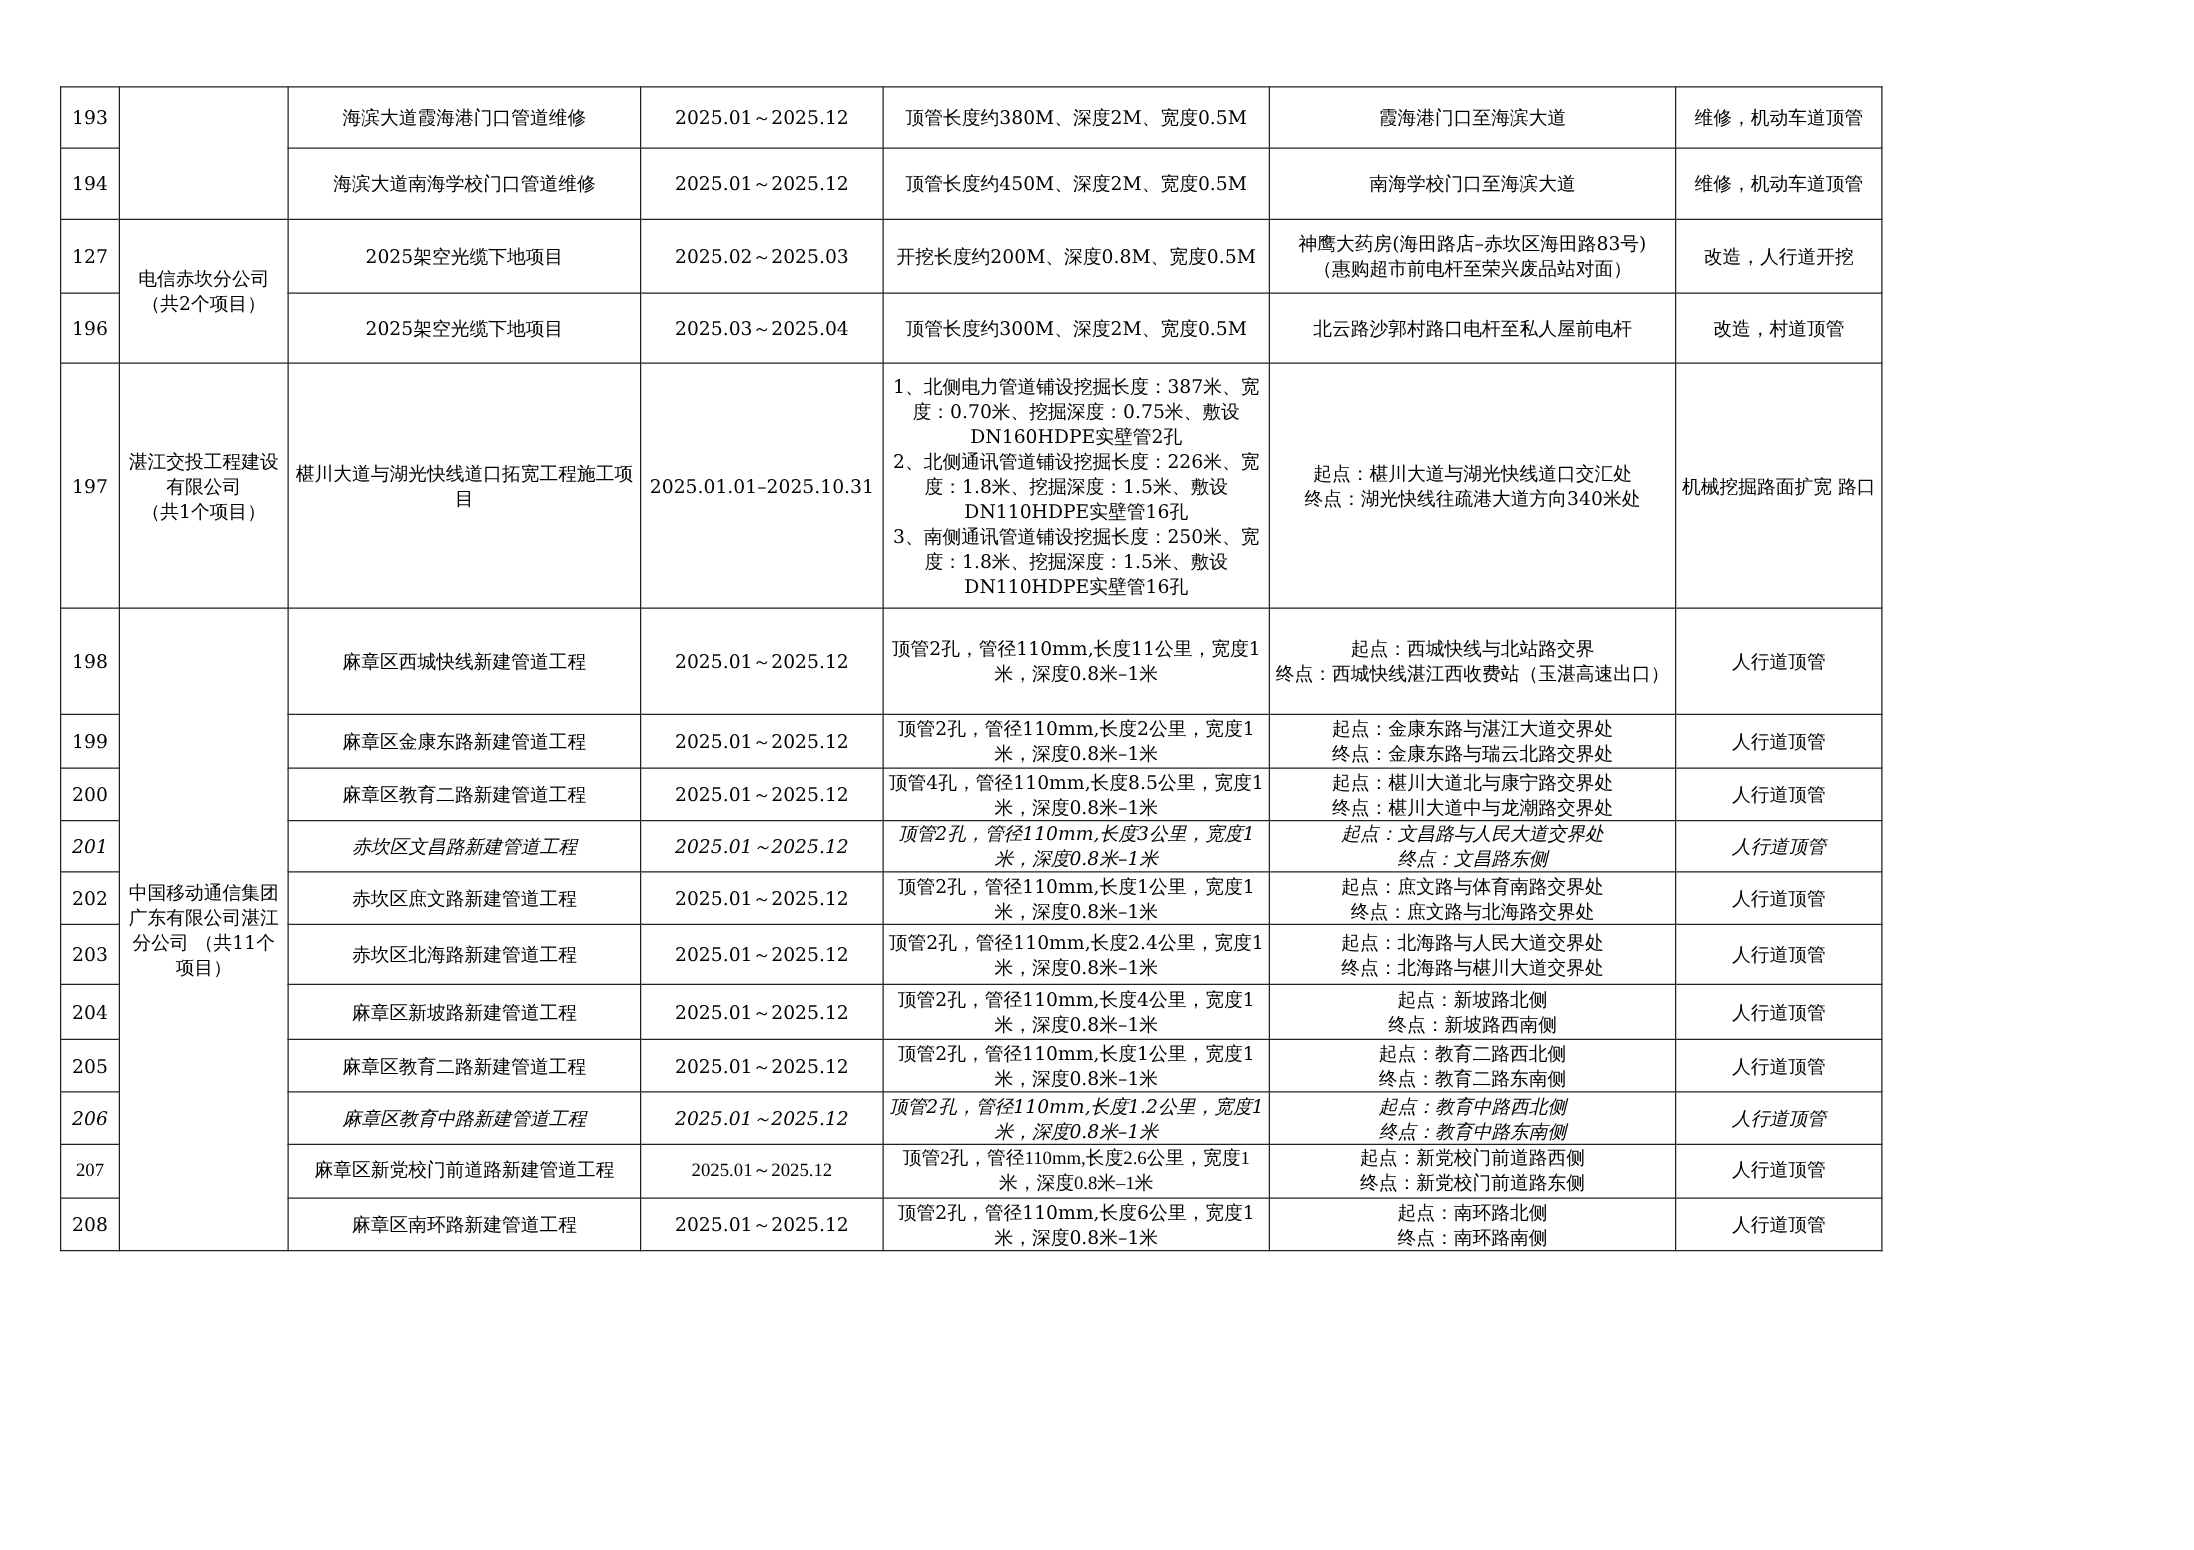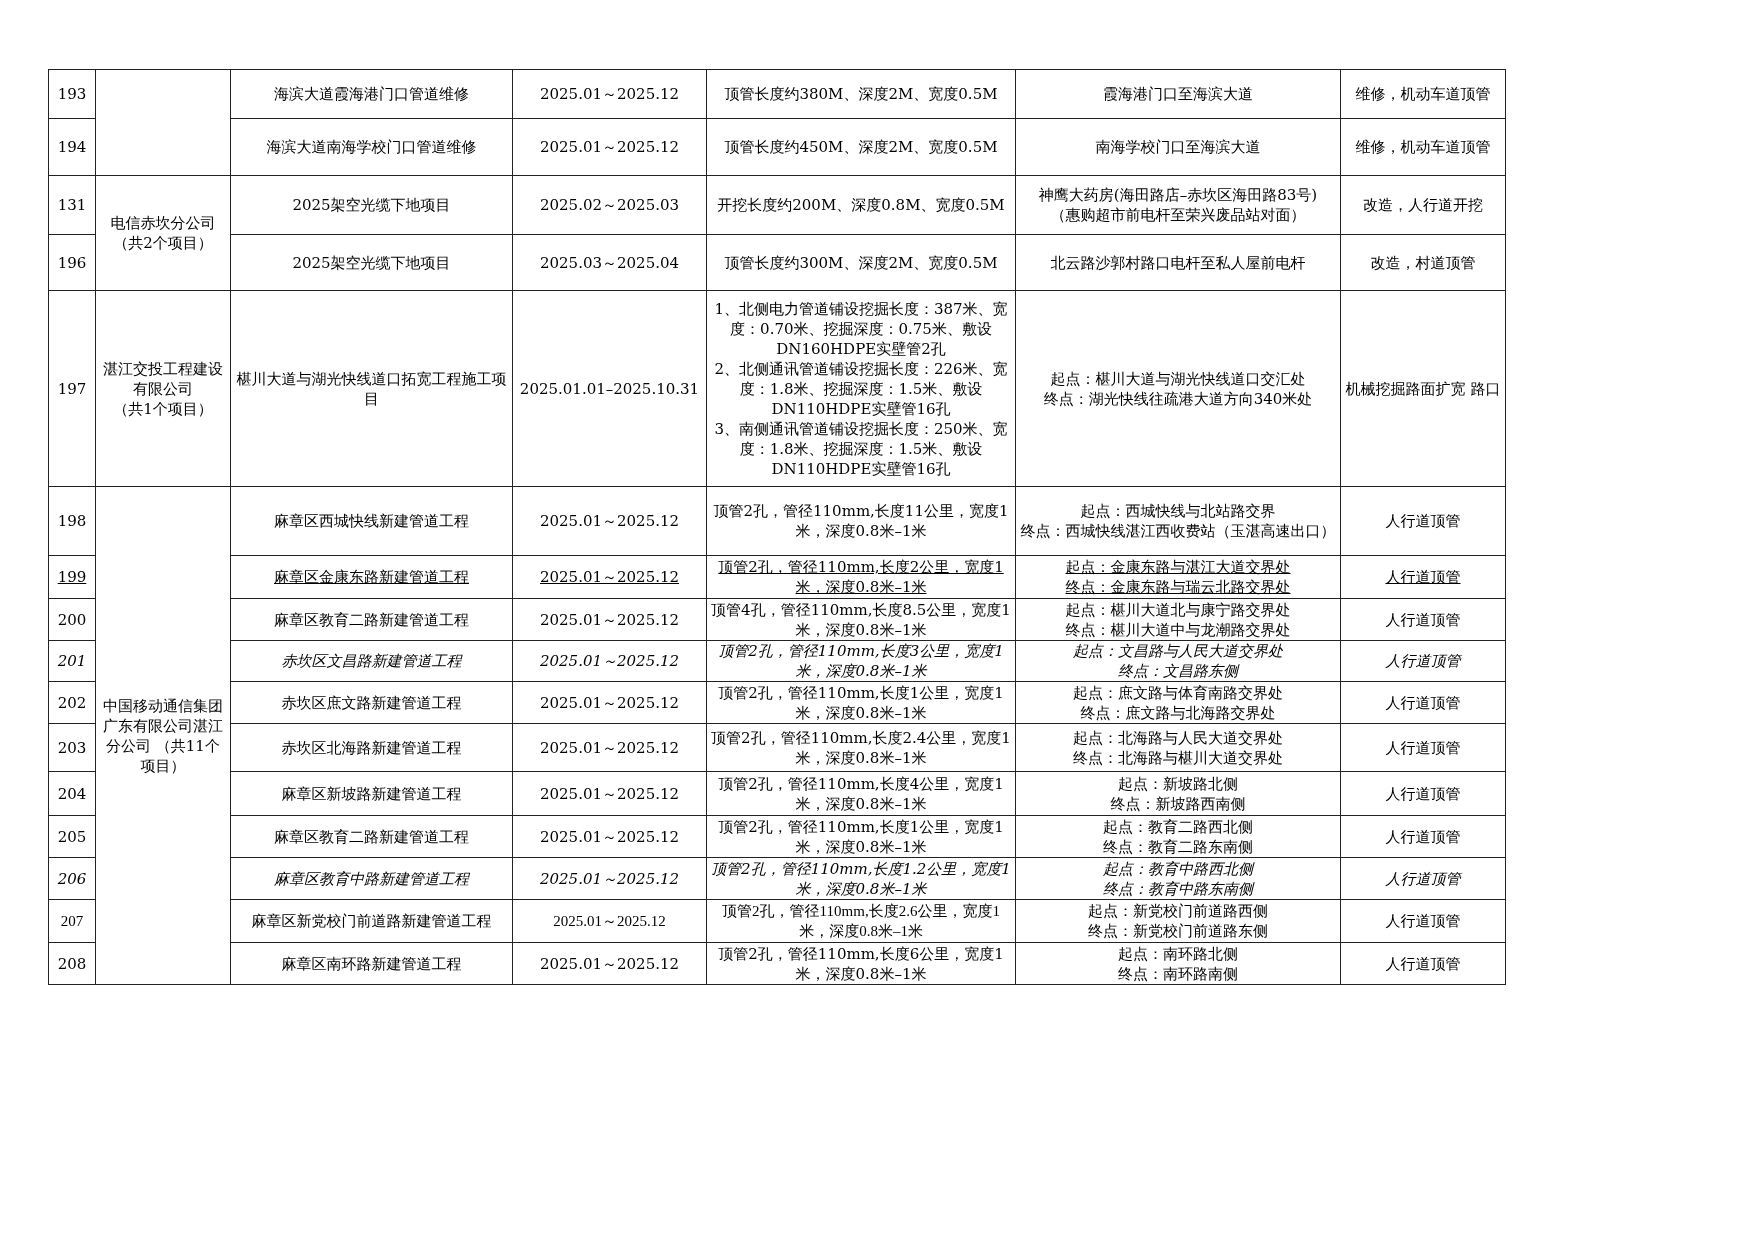--- a/index.html
+++ b/index.html
@@ -44,21 +44,21 @@
       </tr>
       <tr style="height: 57px;">
         <td class="num">194</td>
         <td class="">海滨大道南海学校门口管道维修</td>
         <td class="">2025.01～2025.12</td>
         <td class="ml">顶管长度约450M、深度2M、宽度0.5M</td>
         <td class="ml">南海学校门口至海滨大道</td>
         <td class="">维修，机动车道顶管</td>
       </tr>
       <tr style="height: 59px;">
-        <td class="num">131</td>
+        <td class="num">127</td>
         <td class="ml" rowspan="2">电信赤坎分公司
 （共2个项目）</td>
         <td class="">2025架空光缆下地项目</td>
         <td class="">2025.02～2025.03</td>
         <td class="ml">开挖长度约200M、深度0.8M、宽度0.5M</td>
         <td class="ml">神鹰大药房(海田路店–赤坎区海田路83号)
 （惠购超市前电杆至荣兴废品站对面）</td>
         <td class="">改造，人行道开挖</td>
       </tr>
       <tr style="height: 56px; margin-top: 25px;">
@@ -75,31 +75,31 @@
 （共1个项目）</td>
         <td class="">椹川大道与湖光快线道口拓宽工程施工项目</td>
         <td class="">2025.01.01–2025.10.31</td>
         <td class="ml">1、北侧电力管道铺设挖掘长度：387米、宽度：0.70米、挖掘深度：0.75米、敷设DN160HDPE实壁管2孔
 2、北侧通讯管道铺设挖掘长度：226米、宽度：1.8米、挖掘深度：1.5米、敷设DN110HDPE实壁管16孔
 3、南侧通讯管道铺设挖掘长度：250米、宽度：1.8米、挖掘深度：1.5米、敷设DN110HDPE实壁管16孔</td>
         <td class="ml">起点：椹川大道与湖光快线道口交汇处
 终点：湖光快线往疏港大道方向340米处</td>
         <td class="">机械挖掘路面扩宽 路口</td>
       </tr>
-      <tr style="height: 69px;">
+      <tr style="height: 85px;">
         <td class="num">198</td>
         <td class="ml" rowspan="11">中国移动通信集团广东有限公司湛江分公司 （共11个项目）</td>
         <td class="">麻章区西城快线新建管道工程</td>
         <td class="">2025.01～2025.12</td>
         <td class="ml">顶管2孔，管径110mm,长度11公里，宽度1米，深度0.8米–1米</td>
         <td class="ml">起点：西城快线与北站路交界
 终点：西城快线湛江西收费站（玉湛高速出口）</td>
         <td class="">人行道顶管</td>
       </tr>
-      <tr style="height: 43px; text-decoration: underline;">
+      <tr style="height: 43px;">
         <td class="num">199</td>
         <td class="">麻章区金康东路新建管道工程</td>
         <td class="">2025.01～2025.12</td>
         <td class="ml">顶管2孔，管径110mm,长度2公里，宽度1米，深度0.8米–1米</td>
         <td class="ml">起点：金康东路与湛江大道交界处
 终点：金康东路与瑞云北路交界处</td>
         <td class="">人行道顶管</td>
       </tr>
       <tr style="height: 42px;">
         <td class="num">200</td>

